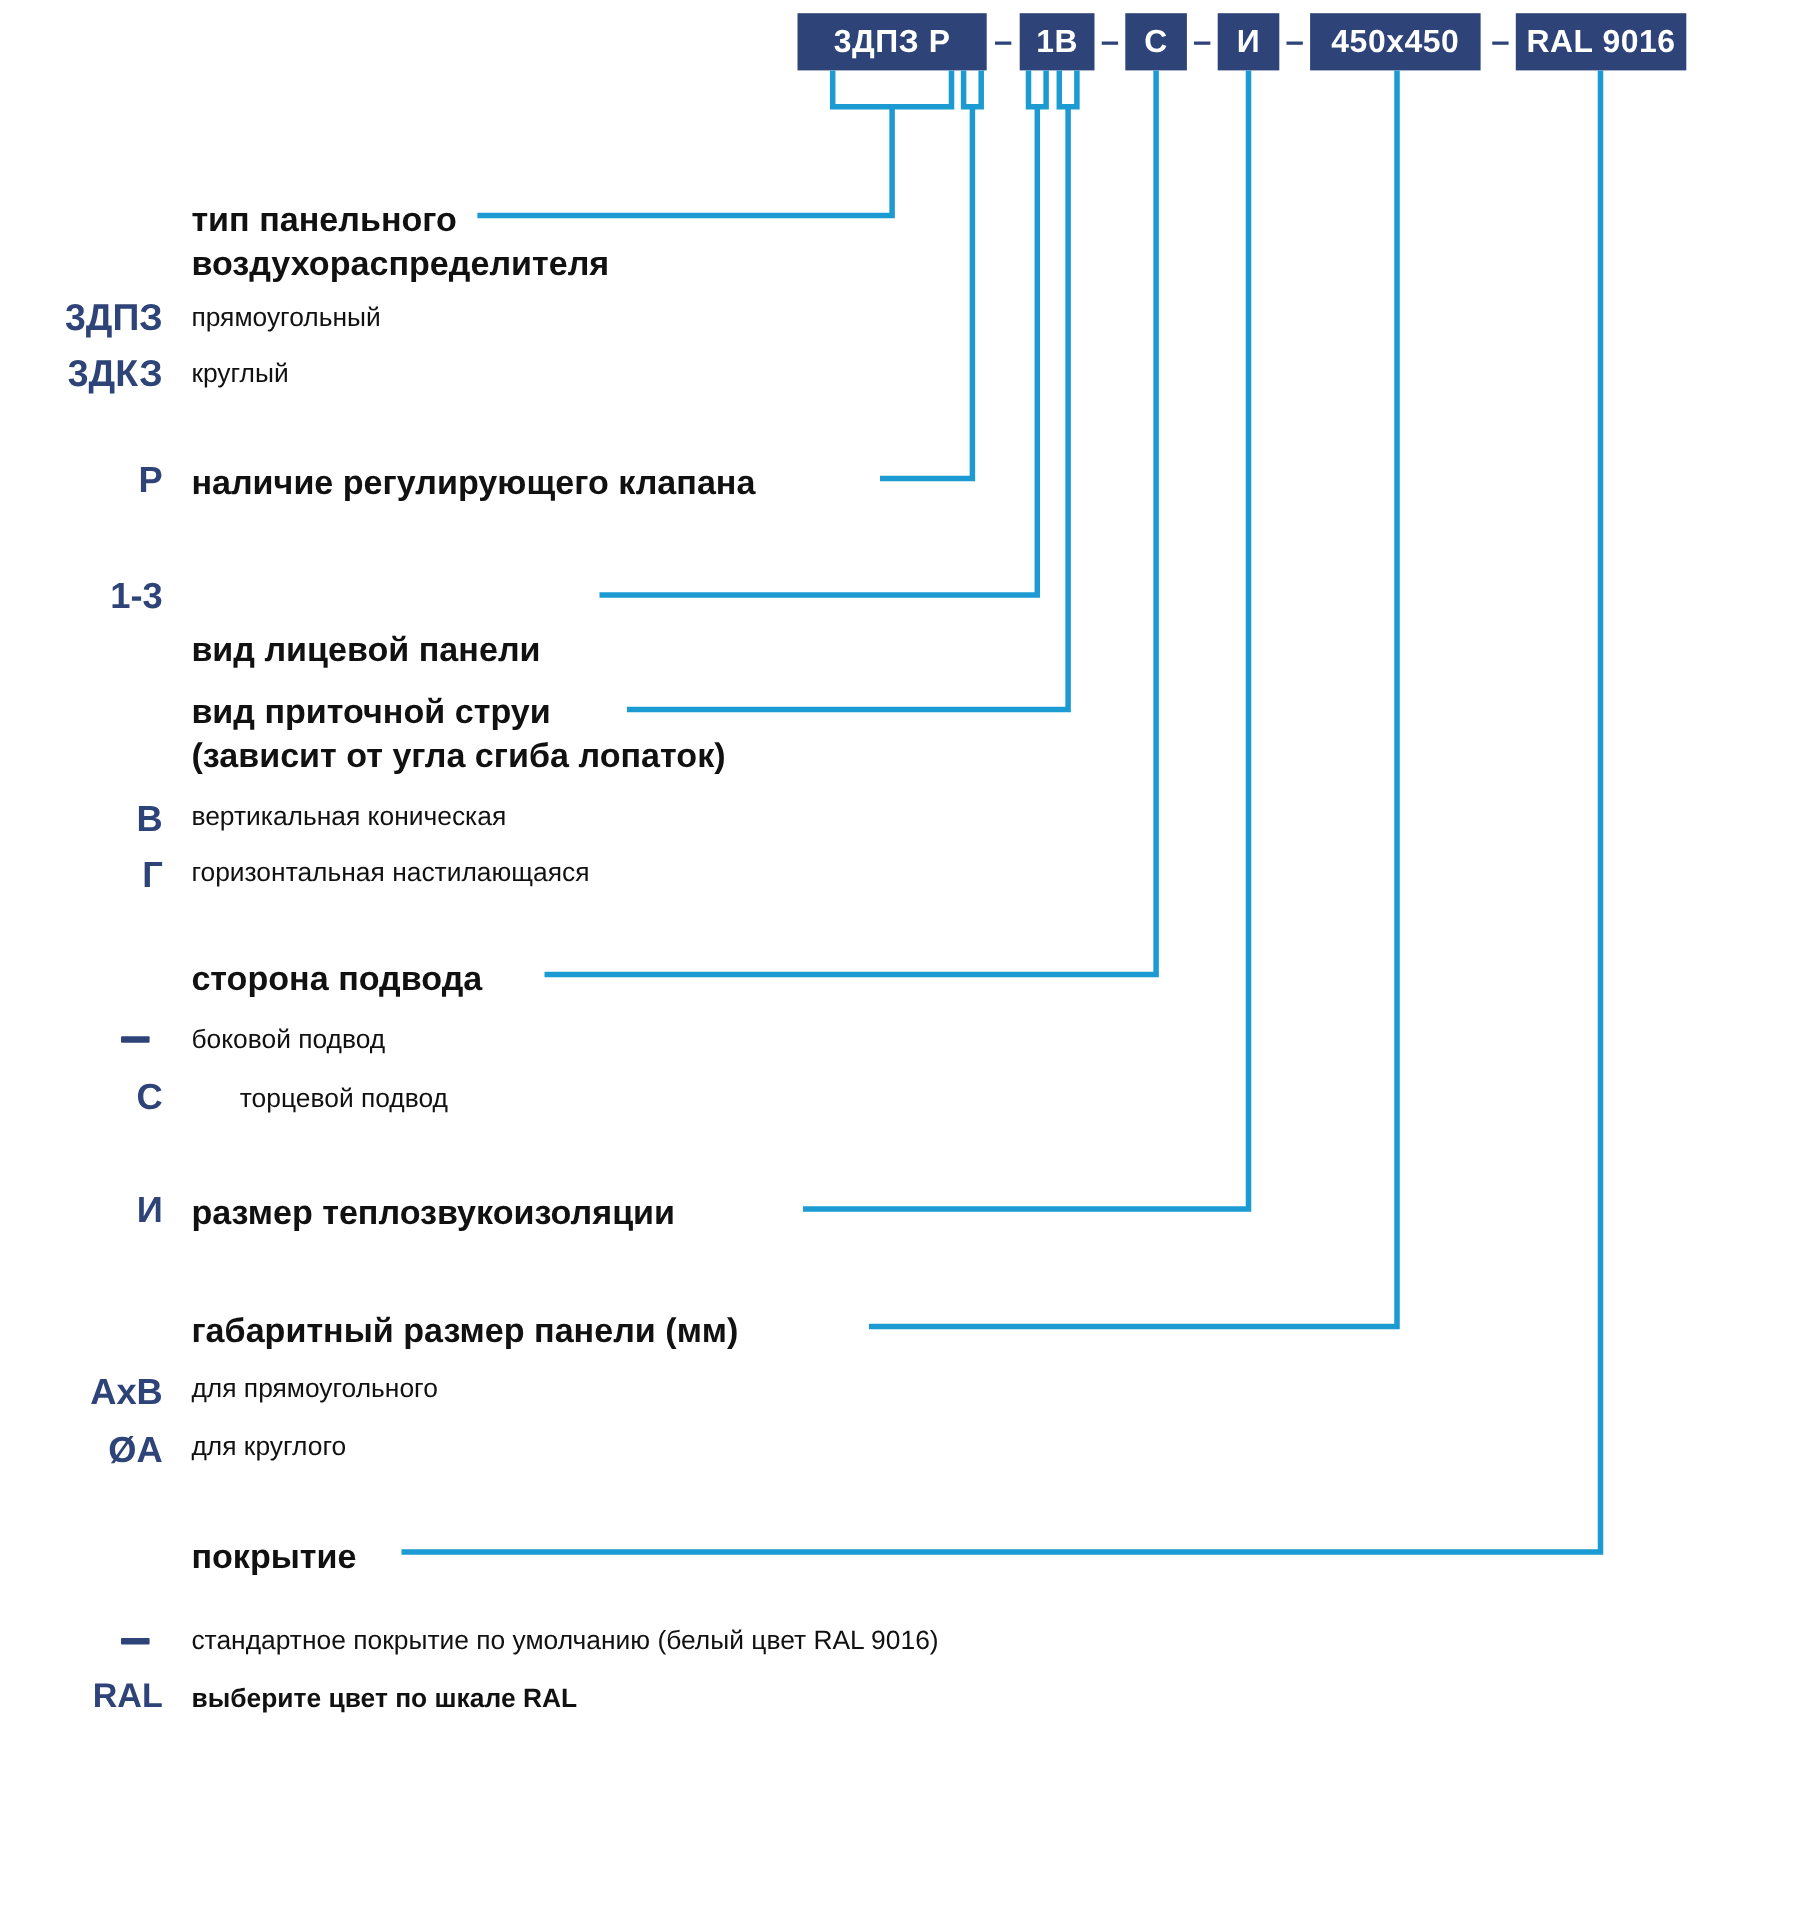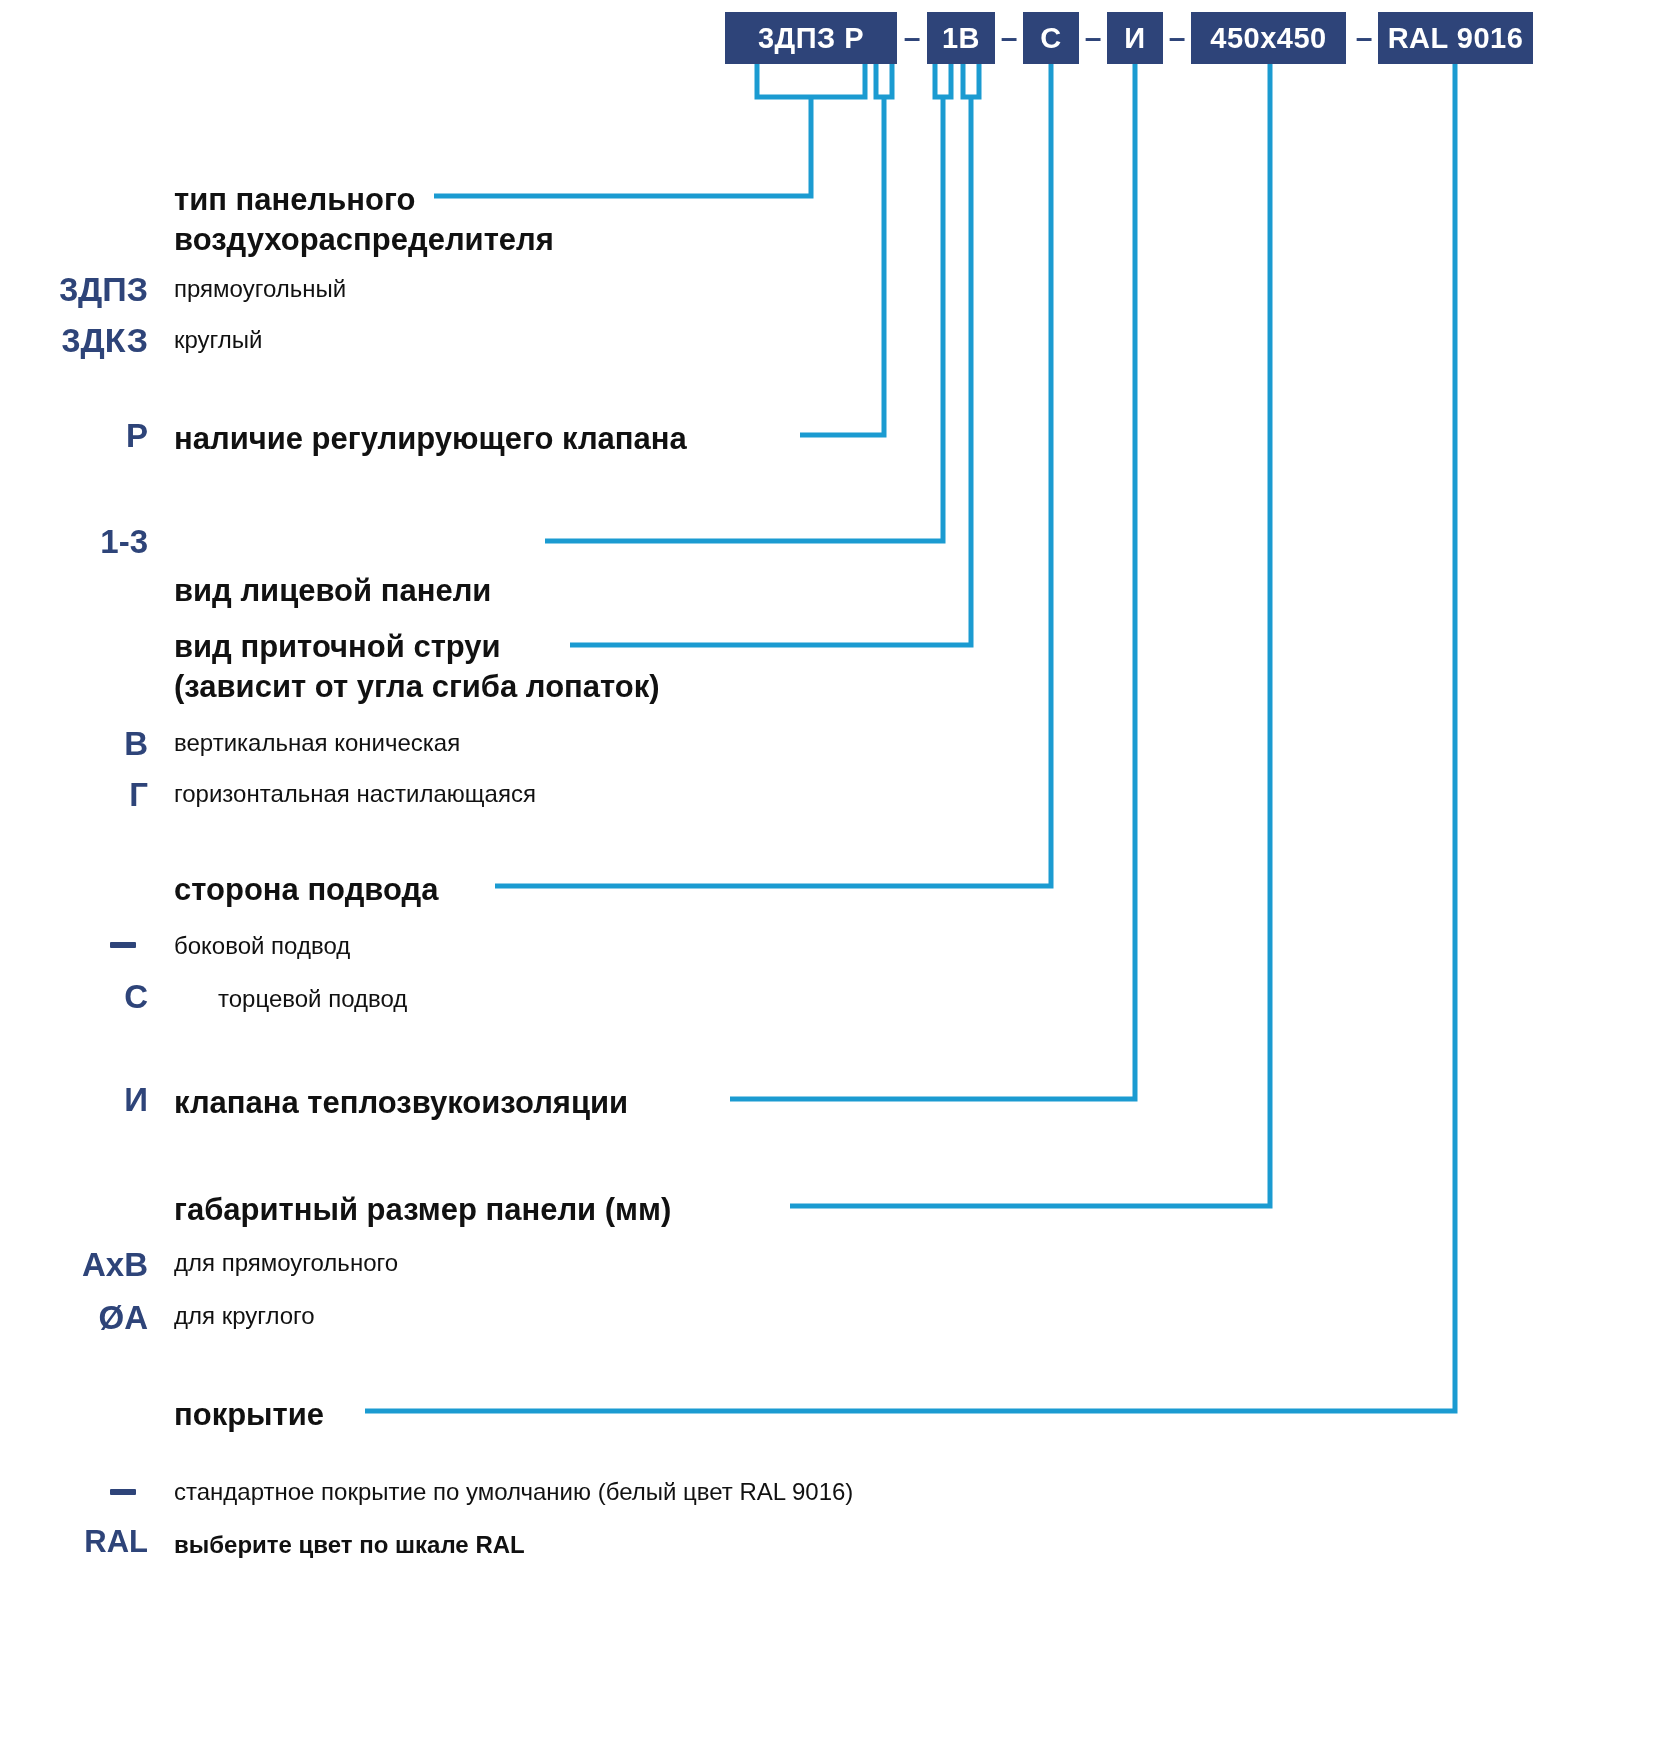--- a/index.html
+++ b/index.html
@@ -165,21 +165,21 @@
 
   <div class="head" style="left:174px; top:870px;">сторона подвода</div>
 
   <div class="dash-sym" style="left:110px; top:942px;"></div>
   <div class="desc" style="left:174px; top:932px;">боковой подвод</div>
 
   <div class="sym mid" style="left:0px; top:978px; width:148px;">С</div>
   <div class="desc" style="left:174px; top:985px;margin-left:44px;">торцевой подвод</div>
 
   <div class="sym mid" style="left:0px; top:1081px; width:148px;">И</div>
-  <div class="head" style="left:174px; top:1083px;">клапана теплозвукоизоляции</div>
+  <div class="head" style="left:174px; top:1083px;">размер теплозвукоизоляции</div>
 
   <div class="head" style="left:174px; top:1190px;">габаритный размер панели (мм)</div>
 
   <div class="sym mid" style="left:0px; top:1246px; width:148px;">AxB</div>
   <div class="desc" style="left:174px; top:1249px;">для прямоугольного</div>
 
   <div class="sym mid" style="left:0px; top:1299px; width:148px;">ØA</div>
   <div class="desc" style="left:174px; top:1302px;">для круглого</div>
 
   <div class="head" style="left:174px; top:1395px;">покрытие</div>

